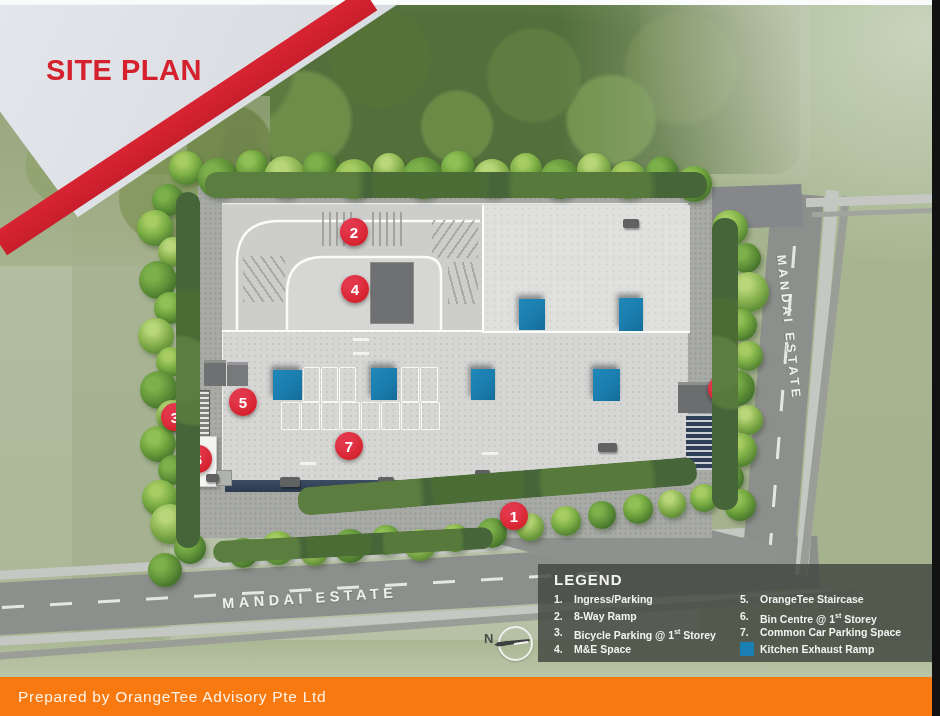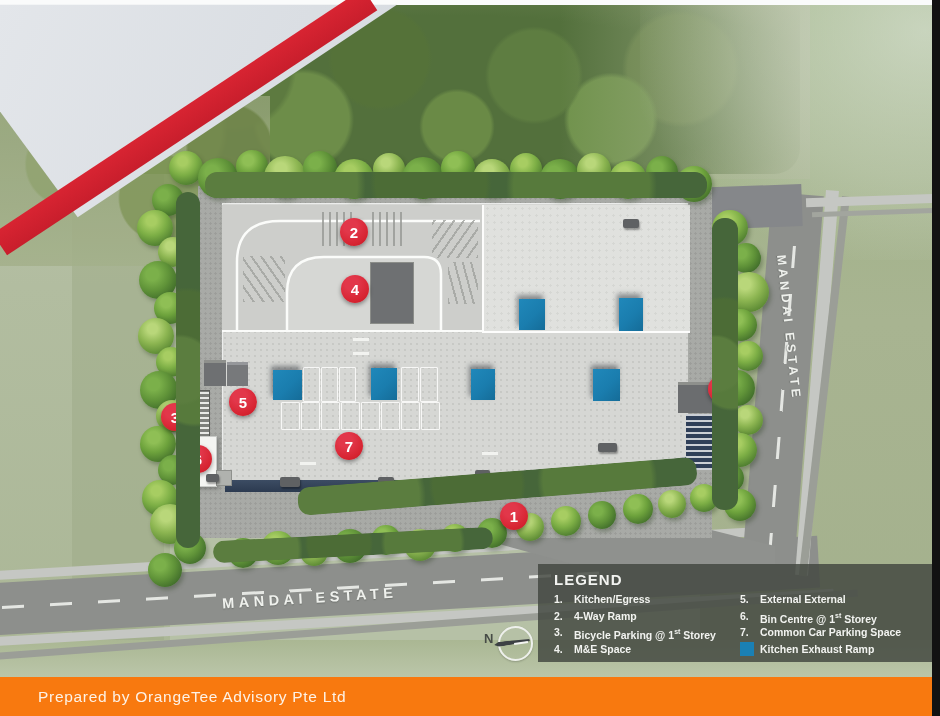--- a/index.html
+++ b/index.html
@@ -161,21 +161,21 @@
   .legend-col:first-child{width:186px;}
   .legend-row{display:flex;align-items:flex-start;font-size:10.5px;font-weight:700;line-height:14.5px;height:16.5px;}
   .legend-num{width:20px;flex:0 0 20px;}
   .legend-label{white-space:nowrap;}
   .legend-label sup{font-size:7px;}
   .legend-swatch{width:14px;height:14px;flex:0 0 14px;margin-right:6px;margin-top:0.5px;}
 
   
   #footer{left:0;top:677px;width:940px;height:39px;z-index:30;background:#f8790f;
     display:flex;align-items:center;}
-  #footer-text{margin-left:38px;font-size:15.5px;color:#fdf2e6;letter-spacing:.7px;}
+  #footer-text{margin-left:18px;font-size:15.5px;color:#fdf2e6;letter-spacing:.7px;}
   #edge-right{left:932px;top:0;width:8px;height:716px;z-index:31;background:#121212;}
 </style>
 </head>
 <body>
 
 <div id="stage">
 
   <div class="field" id="field-left"></div>
   <div class="field" id="field-left-band"></div>
   <div class="field" id="field-right"></div>
@@ -330,46 +330,47 @@
   <div class="abs" id="compass">
     <span id="compass-n">N</span>
     <span id="compass-circle"></span>
     <span id="compass-needle"></span>
     <span id="compass-sliver"></span>
   </div>
 
   <div class="abs" id="top-strip"></div>
   <div class="abs" id="banner"></div>
   <div class="abs" id="stripe-red"></div>
+  <div class="abs" id="site-title">SITE PLAN</div>
 
   <div class="abs" id="legend">
     <div id="legend-title">LEGEND</div>
     <div id="legend-cols">
         <div class="legend-col">
           <div class="legend-row">
             <span class="legend-num">1.</span>
-            <span class="legend-label">Kitchen/Egress</span>
+            <span class="legend-label">Ingress/Parking</span>
           </div>
           <div class="legend-row">
             <span class="legend-num">2.</span>
-            <span class="legend-label">4-Way Ramp</span>
+            <span class="legend-label">8-Way Ramp</span>
           </div>
           <div class="legend-row">
             <span class="legend-num">3.</span>
             <span class="legend-label">Bicycle Parking @ 1<sup>st</sup> Storey</span>
           </div>
           <div class="legend-row">
             <span class="legend-num">4.</span>
             <span class="legend-label">M&amp;E Space</span>
           </div>
         </div>
         <div class="legend-col">
           <div class="legend-row">
             <span class="legend-num">5.</span>
-            <span class="legend-label">External External</span>
+            <span class="legend-label">OrangeTee Staircase</span>
           </div>
           <div class="legend-row">
             <span class="legend-num">6.</span>
             <span class="legend-label">Bin Centre @ 1<sup>st</sup> Storey</span>
           </div>
           <div class="legend-row">
             <span class="legend-num">7.</span>
             <span class="legend-label">Common Car Parking Space</span>
           </div>
           <div class="legend-row">

